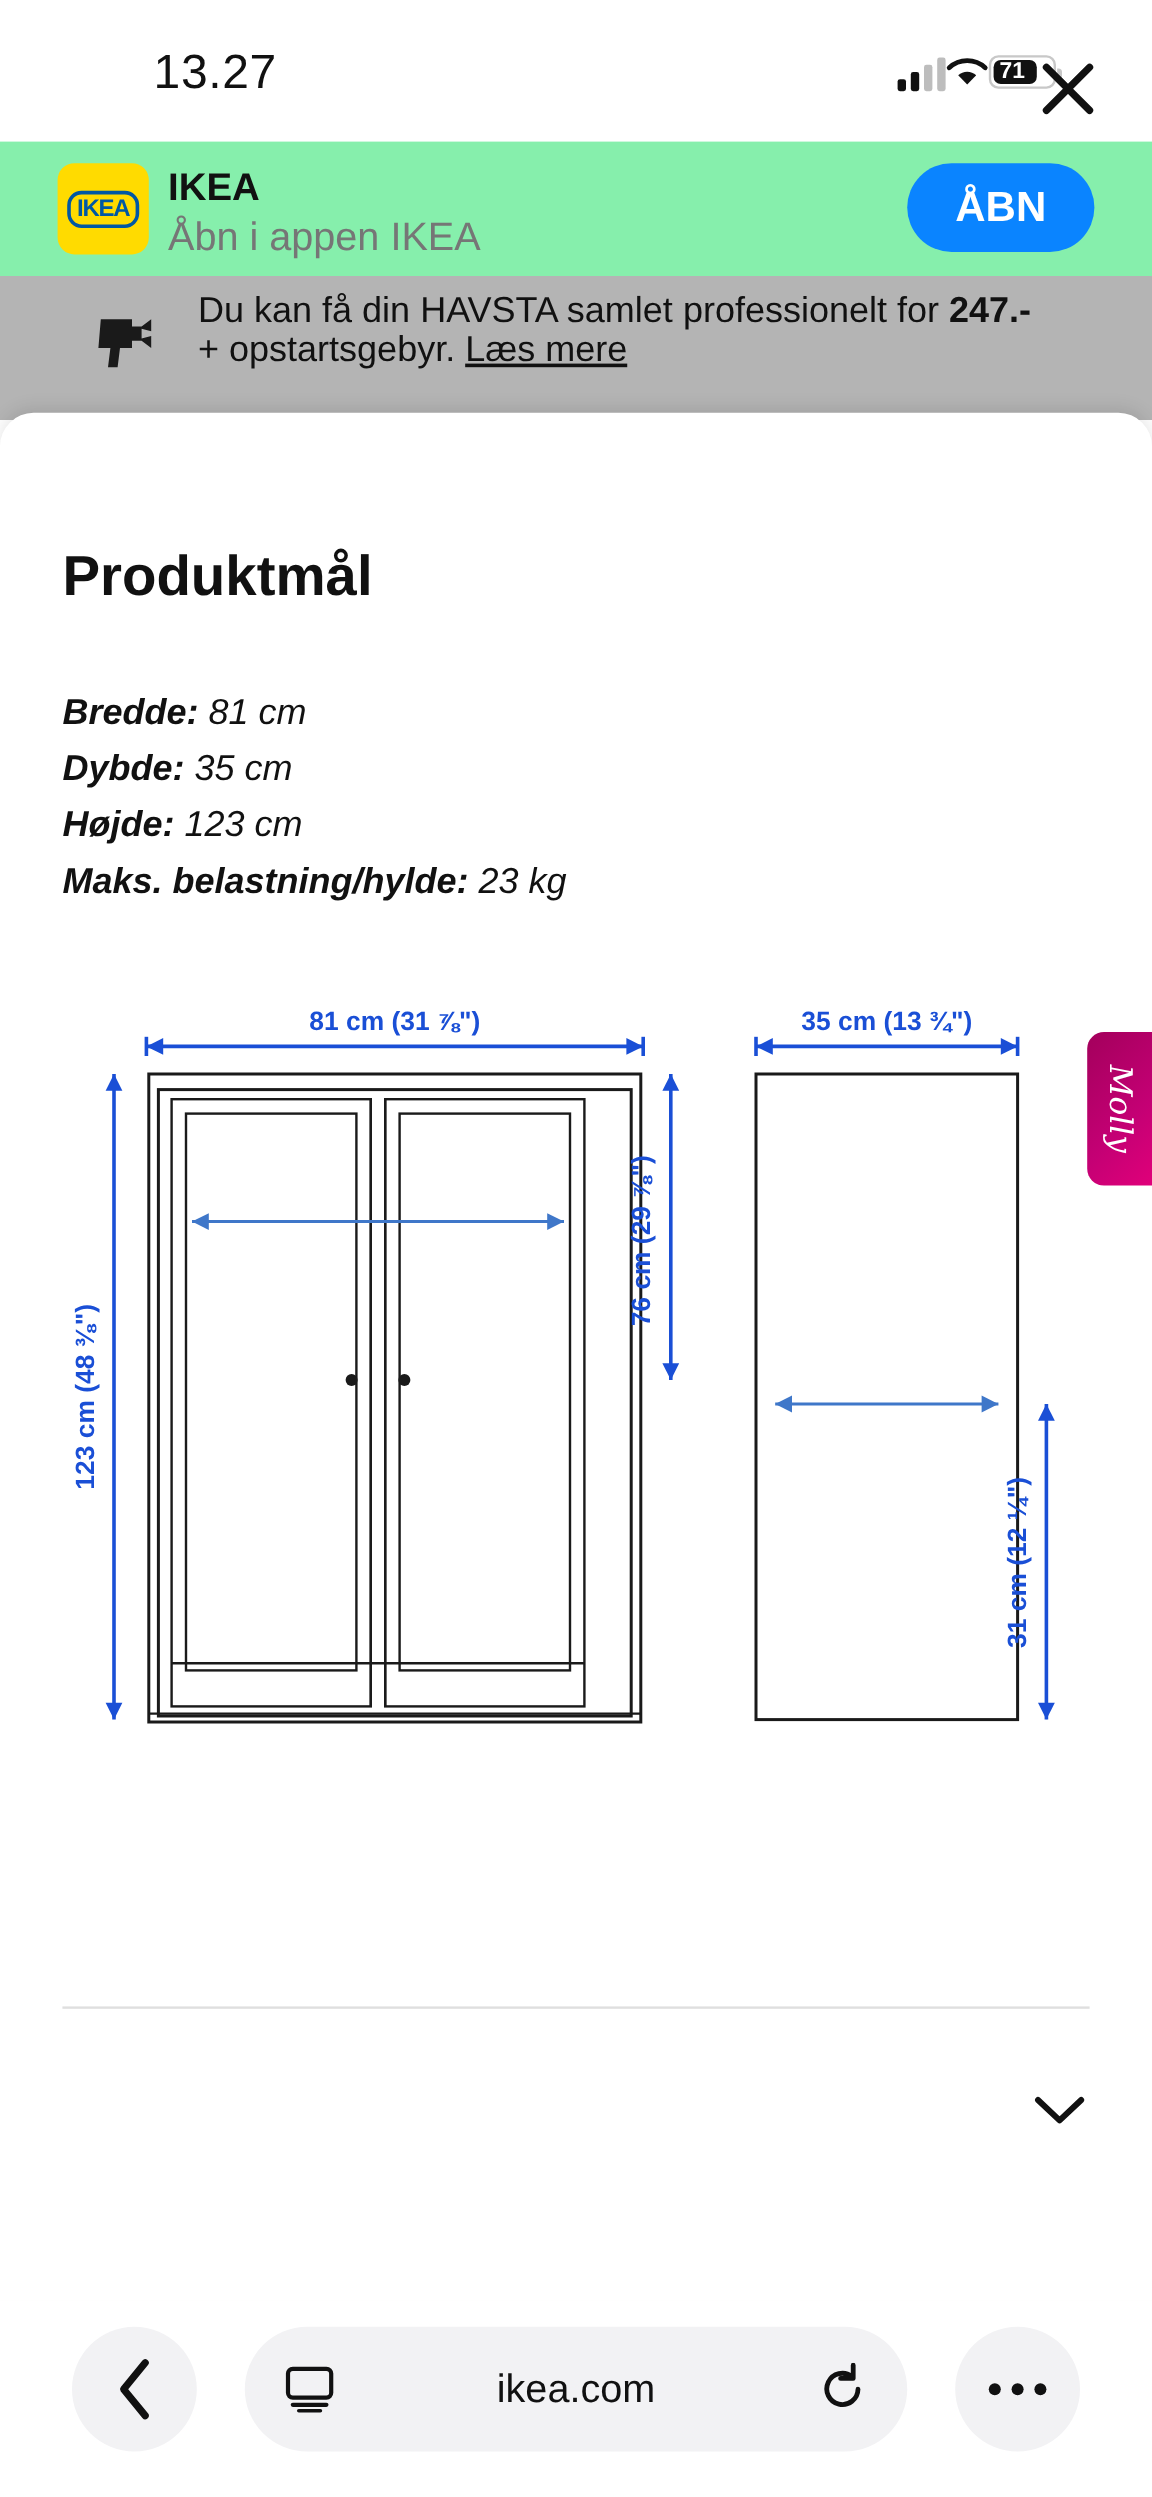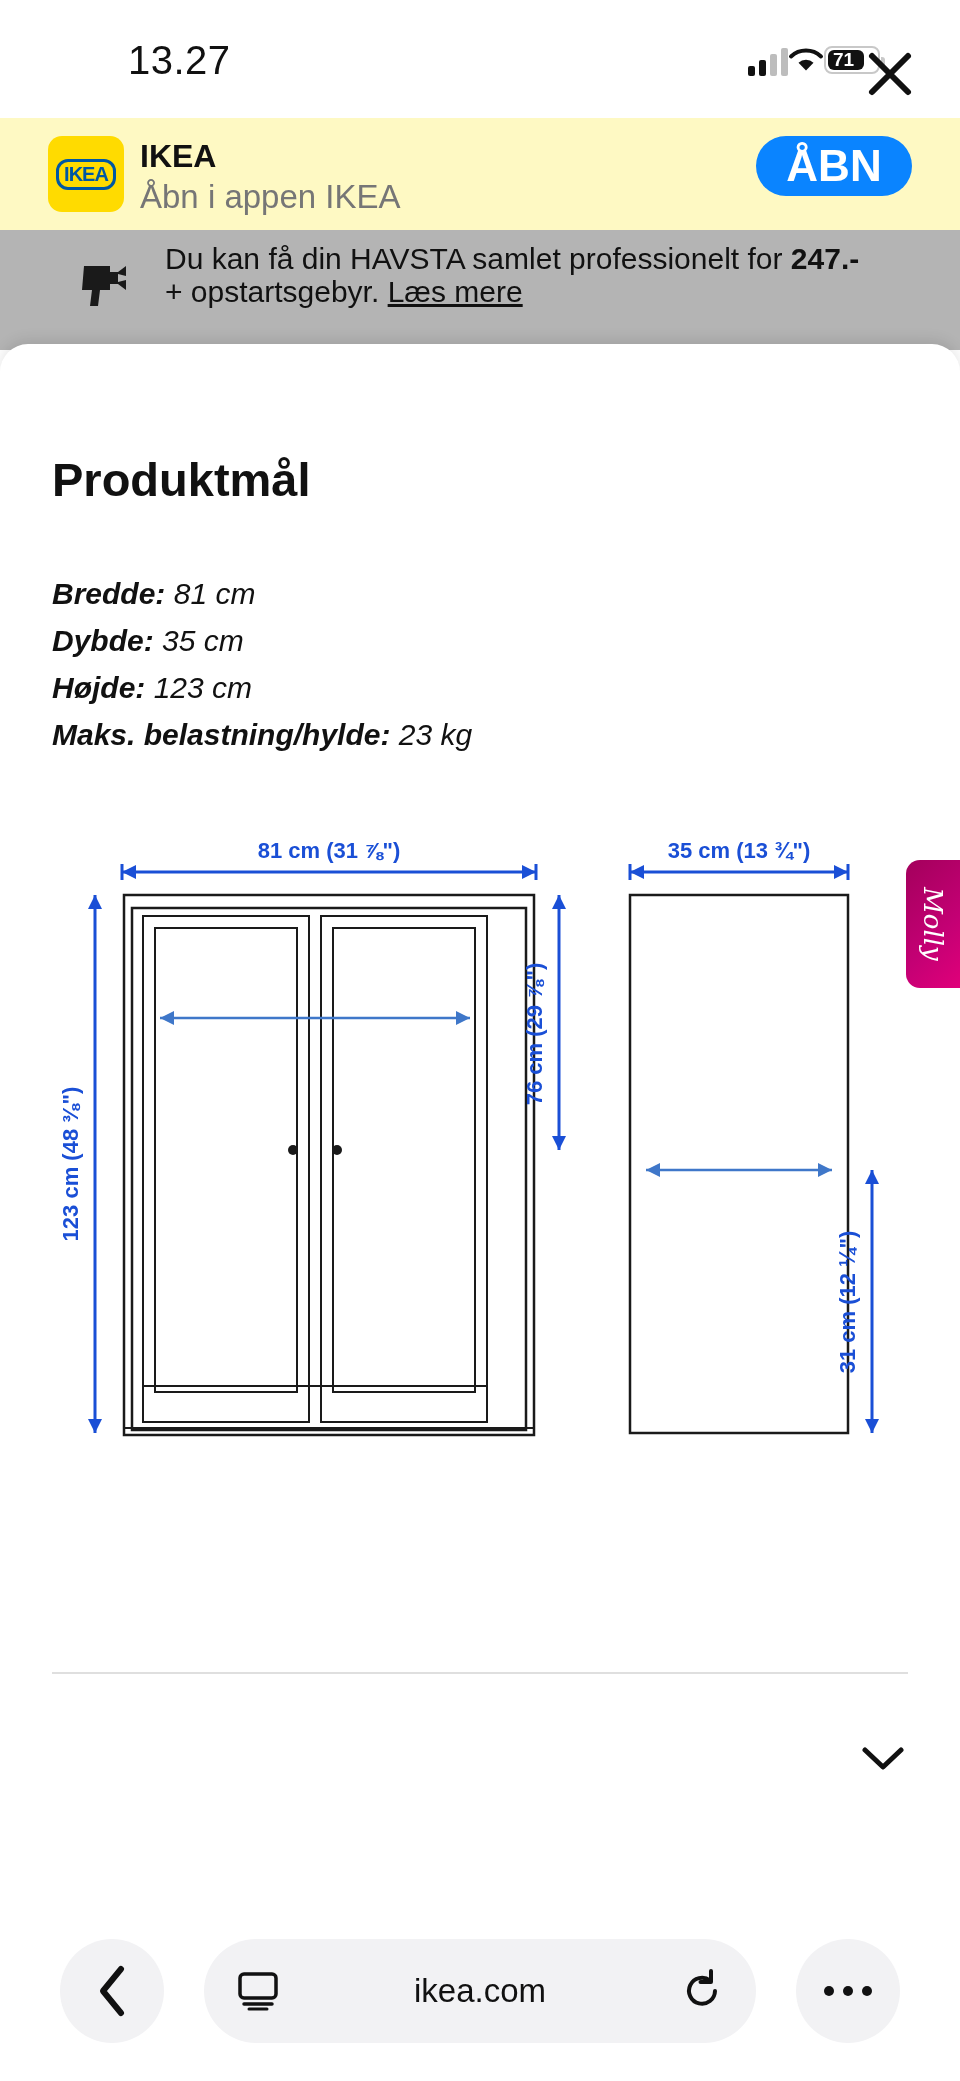--- a/index.html
+++ b/index.html
@@ -48,21 +48,21 @@
     font-weight: 700; margin-left: 7px;
   }
   .battery .tip {
     position: absolute; right: -7px; top: 9px; width: 4px; height: 10px;
     background: #c8c8c8; border-radius: 0 3px 3px 0;
   }
 
   
   .appbanner {
     position: absolute; top: 118px; left: 0; width: 960px; height: 112px;
-    background: #fef9c3;
+    background: #86efac;
     text-decoration: underline;
   }
   .ikea-logo {
     position: absolute; left: 48px; top: 18px; width: 76px; height: 76px;
     background: #ffdb00; border-radius: 14px;
     display: flex; align-items: center; justify-content: center;
   }
   .ikea-logo span {
     font-size: 20px; font-weight: 700; color: #0058a3;
     border: 3px solid #0058a3; border-radius: 12px; padding: 1px 5px;
@@ -71,23 +71,23 @@
   .app-title {
     position: absolute; left: 140px; top: 20px;
     font-size: 32px; font-weight: 700; color: #111;
   }
   .app-sub {
     position: absolute; left: 140px; top: 60px;
     font-size: 33px; color: #767676;
   }
   .open-btn {
     position: absolute; right: 48px; top: 18px;
-    width: 156px; height: 60px; border-radius: 37px;
+    width: 156px; height: 74px; border-radius: 37px;
     background: #0a84ff; color: #fff; border: 0;
-    font-size: 44px; font-weight: 700;
+    font-size: 35px; font-weight: 700;
     font-family: "Liberation Sans", sans-serif;
     display: flex; align-items: center; justify-content: center;
     cursor: pointer;
   }
 
   
   .promo {
     position: absolute; top: 230px; left: 0; width: 960px; height: 120px;
     background: #b4b4b4;
   }

